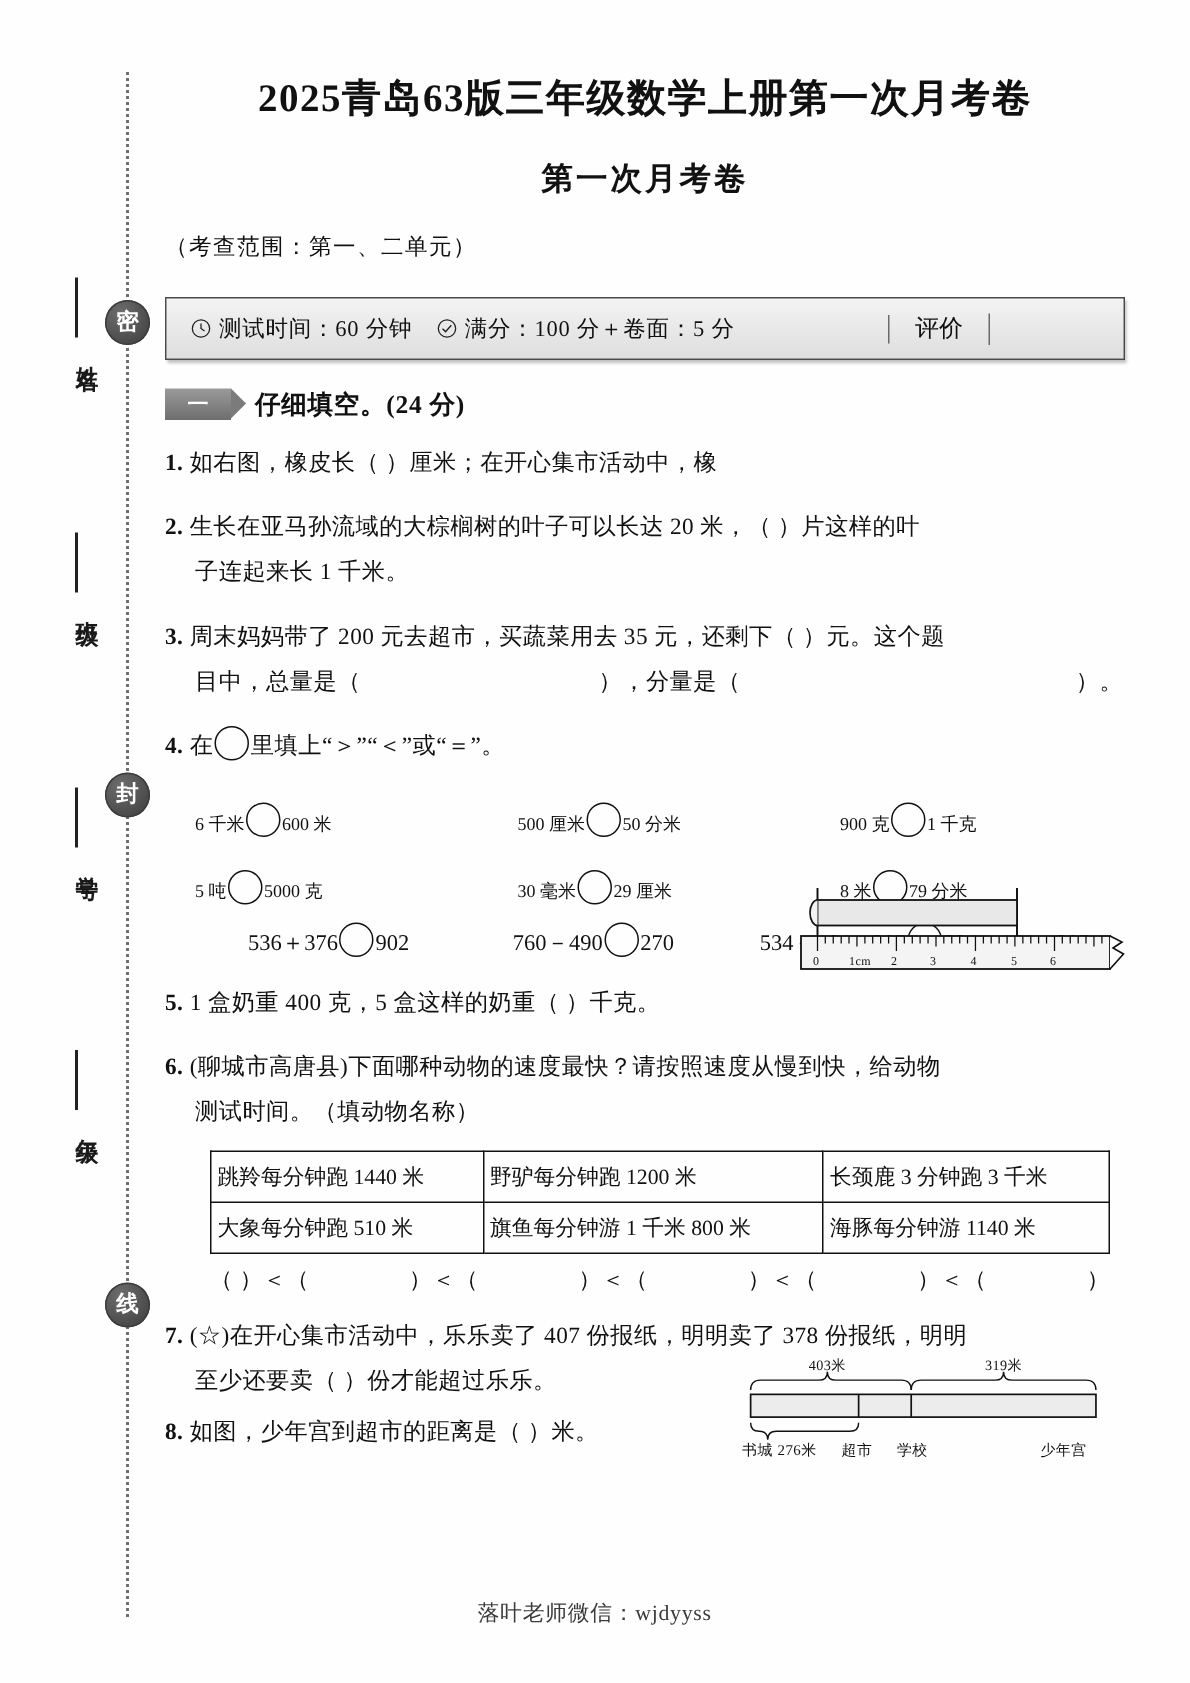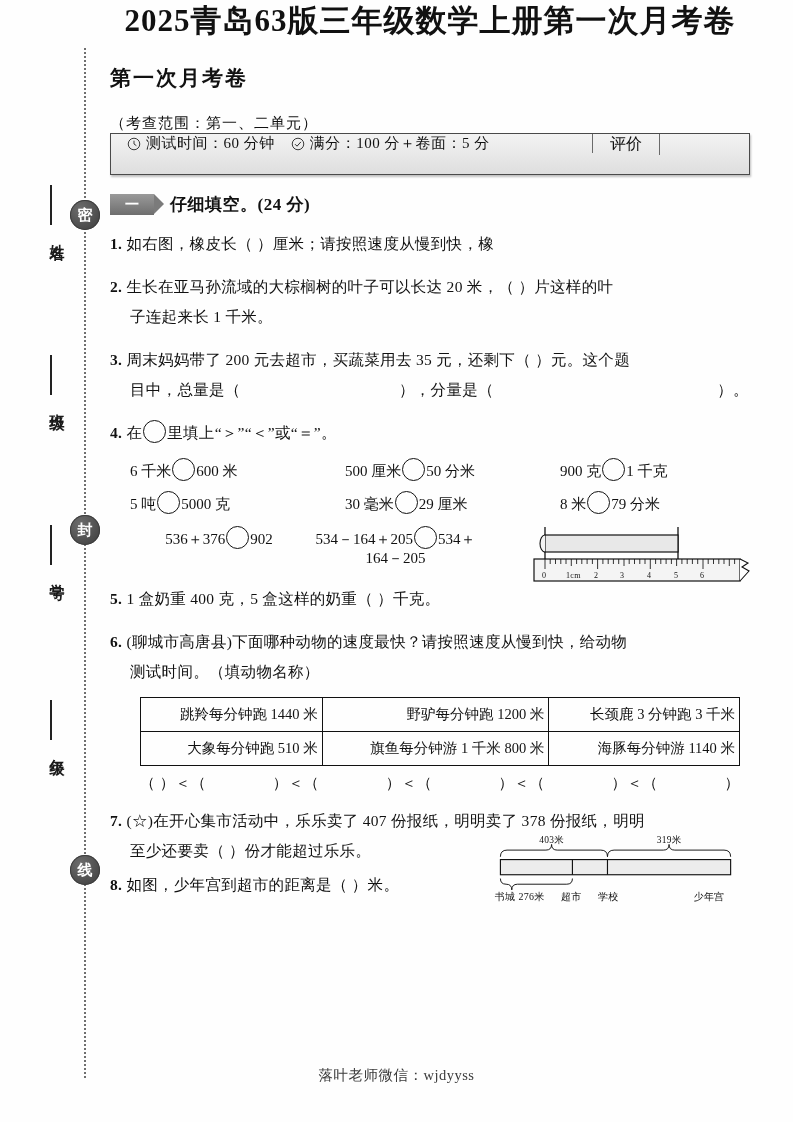--- a/index.html
+++ b/index.html
@@ -34,35 +34,35 @@
     color:#fff;font-family:"Liberation Sans","DejaVu Sans",sans-serif;
     font-size:15px;font-weight:bold;line-height:30px;text-align:center;
     box-shadow:0 0 0 1px #3c3c3c inset;
   }
 
   
   .content{position:absolute;left:110px;top:0;width:640px;}
 
   .title{
     font-family:"Liberation Serif","DejaVu Serif",serif;
-    font-weight:bold;font-size:31px;letter-spacing:1px;
-    text-align:center;white-space:nowrap;
+    font-weight:bold;font-size:26px;letter-spacing:1px;
+    text-align:center;margin-top:48px;white-space:nowrap;
   }
   .subtitle{
-    font-weight:bold;font-size:21px;margin-top:22px;
+    font-weight:bold;font-size:21px;text-align:center;margin-top:22px;
     font-family:"Liberation Serif","DejaVu Serif",serif;letter-spacing:2px;
   }
   .scope{
     text-align:left;font-size:15px;margin-top:22px;letter-spacing:1px;
     font-family:"Liberation Serif","DejaVu Serif",serif;
   }
 
   
   .infobar{
-    display:flex;align-items:flex-start;height:40px;
+    margin-top:24px;display:flex;align-items:center;height:40px;
     border:1px solid #4a4a4a;
     background:linear-gradient(#f3f3f3,#dedede);
     box-shadow:1px 2px 2px rgba(0,0,0,.25);
   }
   .infomain{
     flex:0 0 465px;display:flex;align-items:center;gap:16px;
     padding-left:16px;font-size:15px;letter-spacing:.5px;
     border-right:1px solid #6a6a6a;
   }
   .ib-item{display:flex;align-items:center;gap:5px;white-space:nowrap;}
@@ -94,39 +94,39 @@
   .indent{padding-left:20px;display:block;}
   .blank-lg{display:inline-block;min-width:150px;}
   .blank-xl{display:inline-block;min-width:215px;}
 
   
   .circ{
     display:inline-block;width:21px;height:21px;border:1.4px solid #111;
     border-radius:50%;vertical-align:-5px;margin:0 1px;
   }
 
-  .cmp-row{display:flex;margin-top:10px;padding-left:20px;font-size:15px;}
+  .cmp-row{display:flex;margin-top:22px;padding-left:20px;font-size:12px;}
   .cmp-row > div:nth-child(1){flex:0 0 215px;}
   .cmp-row > div:nth-child(2){flex:0 0 215px;}
   .cmp-row > div:nth-child(3){flex:1;}
   .cmp-row3{display:flex;margin-top:12px;padding-left:20px;font-size:15px;text-align:center;}
   .cmp-row3 > div:nth-child(1){flex:0 0 178px;}
   .cmp-row3 > div:nth-child(2){flex:0 0 175px;}
   .cmp-row3 > div:nth-child(3){flex:1;}
 
   
   .ruler-fig{position:absolute;right:0;top:296px;width:232px;height:66px;}
 
   
   .atable{
     margin:10px 0 0 30px;width:600px;border-collapse:collapse;
     font-size:14.5px;
   }
   .atable td{
-    border:1.3px solid #111;padding:7px 4px;text-align:right;white-space:nowrap;
+    border:1.3px solid #111;padding:7px 4px;text-align:left;white-space:nowrap;
   }
   .order-row{
     margin:8px 0 0 30px;width:600px;font-size:15px;
     display:flex;justify-content:space-between;letter-spacing:.5px;
   }
   .ord{white-space:nowrap;}
 
   
   .dist-fig{position:absolute;right:-2px;top:0;width:272px;height:72px;}
 
@@ -186,21 +186,21 @@
       <div class="evalbox"></div>
     </div>
 
     <div class="sec">
       <div class="secbanner">一</div>
       <div class="sectext">仔细填空。(24 分)</div>
     </div>
 
     <div class="q">
       <span class="qn">1.</span>
-      <span>如右图，橡皮长（        ）厘米；请按照速度从慢到快，橡</span>
+      <span>如右图，橡皮长（        ）厘米；在开心集市活动中，橡</span>
 
       
       <svg class="ruler-fig" viewBox="0 0 232 66">
         <line x1="27" y1="2" x2="27" y2="34" stroke="#111" stroke-width="1.3"></line>
         <line x1="160" y1="2" x2="160" y2="34" stroke="#111" stroke-width="1.3"></line>
         <rect x="27" y="10" width="133" height="17" fill="#e8e8e8" stroke="#111" stroke-width="1.2"></rect>
         <path d="M27 10 a5 8.5 0 0 0 0 17" fill="#f3f3f3" stroke="#111" stroke-width="1.1"></path>
         <rect x="16" y="34" width="206" height="22" fill="#f4f4f4" stroke="#111" stroke-width="1.2"></rect>
         <path d="M222 34 l8 4 -6 4 7 4 -9 10" fill="#fff" stroke="#111" stroke-width="1.1"></path>
         <g stroke="#111" stroke-width="0.85">
@@ -284,20 +284,21 @@
     </div>
 
     <div class="cmp-row">
       <div><span>5 吨</span><span class="circ"></span><span>5000 克</span></div>
       <div><span>30 毫米</span><span class="circ"></span><span>29 厘米</span></div>
       <div><span>8 米</span><span class="circ"></span><span>79 分米</span></div>
     </div>
 
     <div class="cmp-row3">
       <div><span>536＋376</span><span class="circ"></span><span>902</span></div>
+      <div><span>760－490</span><span class="circ"></span><span>270</span></div>
       <div><span>534－164＋205</span><span class="circ"></span><span>534＋164－205</span></div>
     </div>
 
     <div class="q" style="margin-top:16px;">
       <span class="qn">5.</span>
       <span>1 盒奶重 400 克，5 盒这样的奶重（        ）千克。</span>
     </div>
 
     <div class="q">
       <span class="qn">6.</span>

